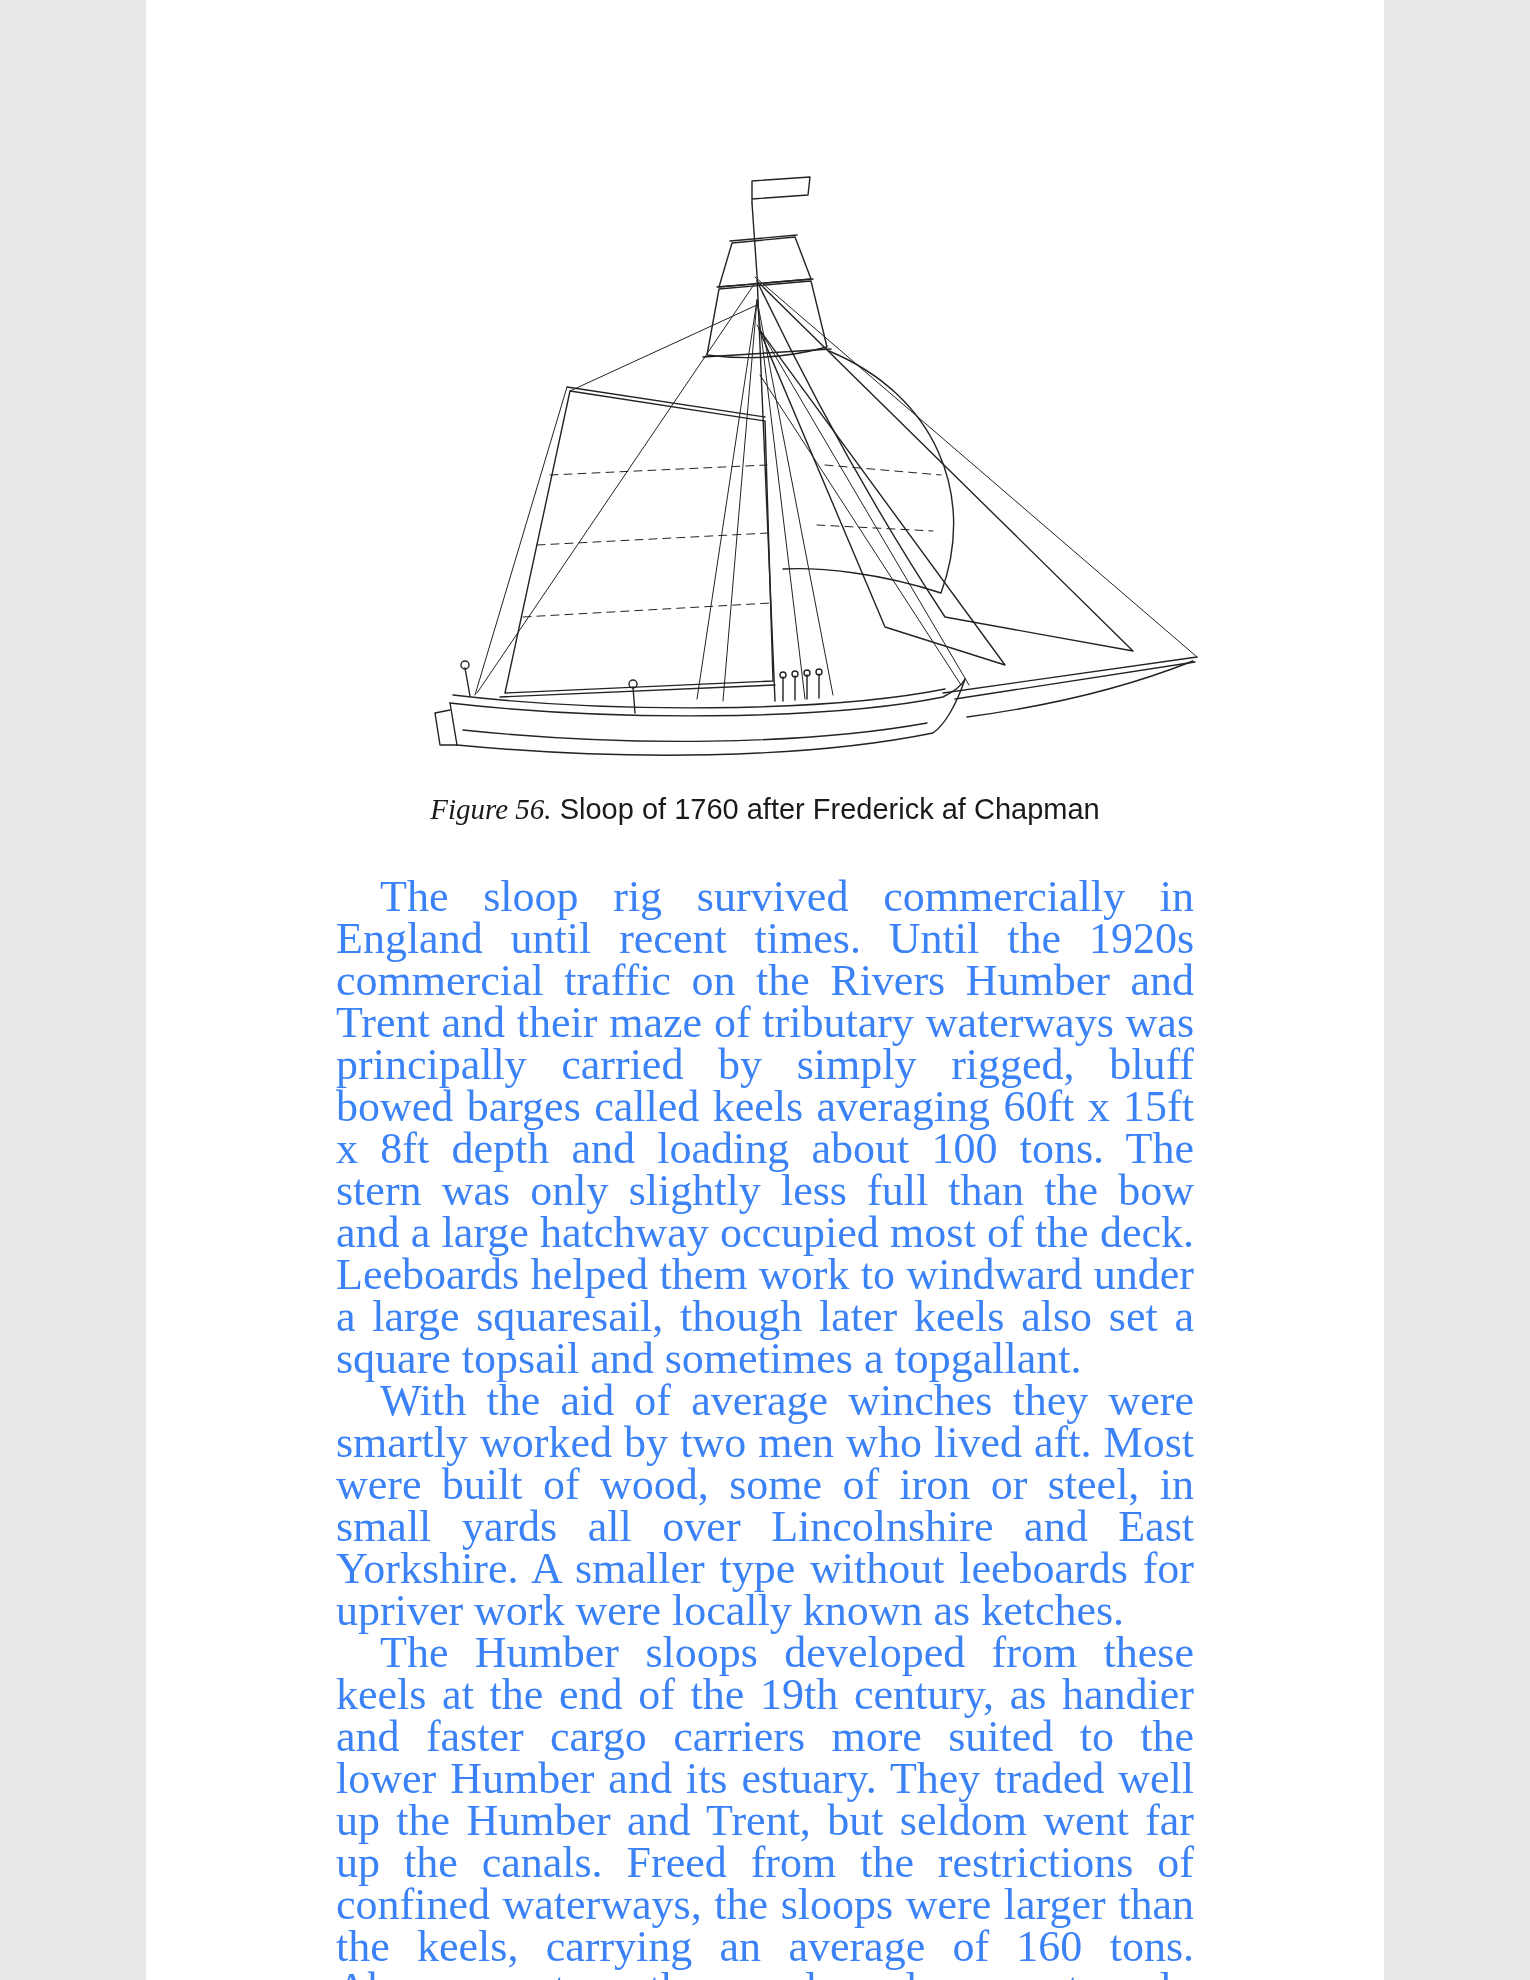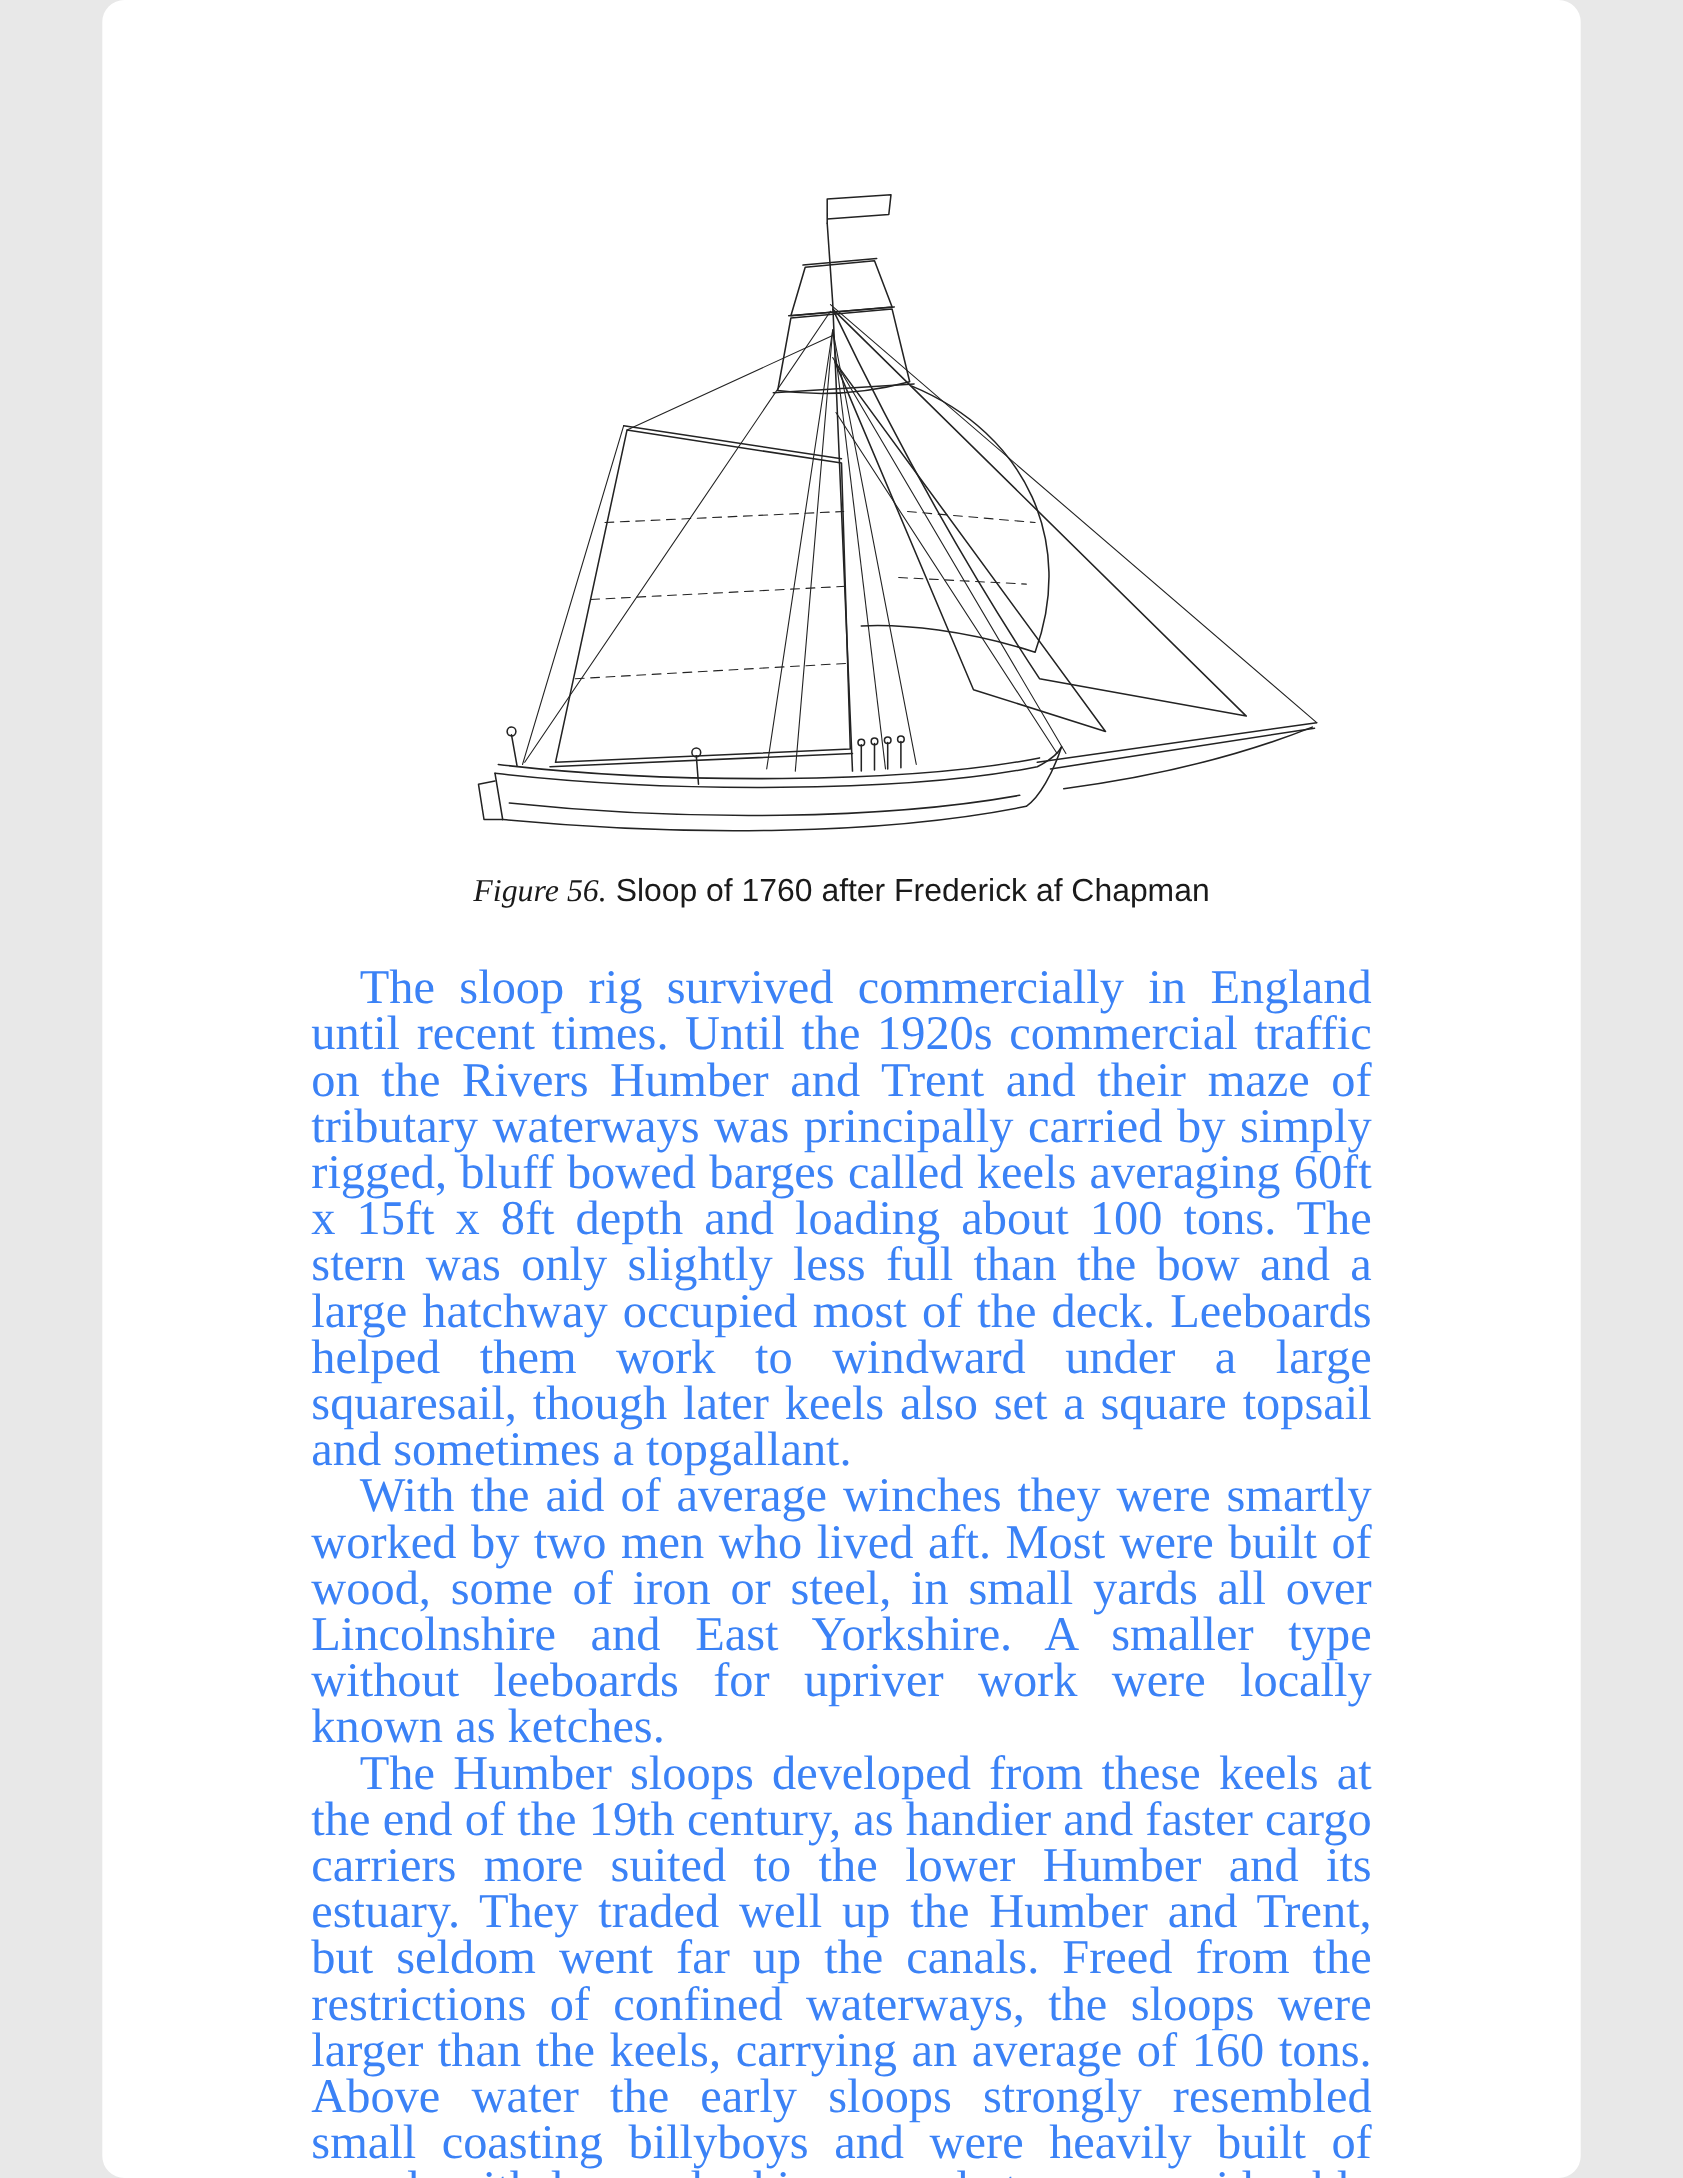--- a/index.html
+++ b/index.html
@@ -1,25 +1,24 @@
 <!DOCTYPE html>
 <html><head>
 <meta charset="utf-8">
 <style>
   html, body { margin: 0; padding: 0; background: #e8e8e8; }
   .page {
-    width: 1344px;
+    width: 1238px;
     height: 1980px;
     margin: 0 auto;
     background: #ffffff;
     box-sizing: border-box;
     font-family: "Liberation Serif", serif;
     color: #151515;
     overflow: hidden;
-    border-radius: 20px;
   }
   .figure-wrap {
     padding-top: 165px;
     text-align: center;
   }
   .figure-wrap svg { display: inline-block; }
   .caption {
     margin-top: 4px;
     text-align: center;
     font-size: 29px;

